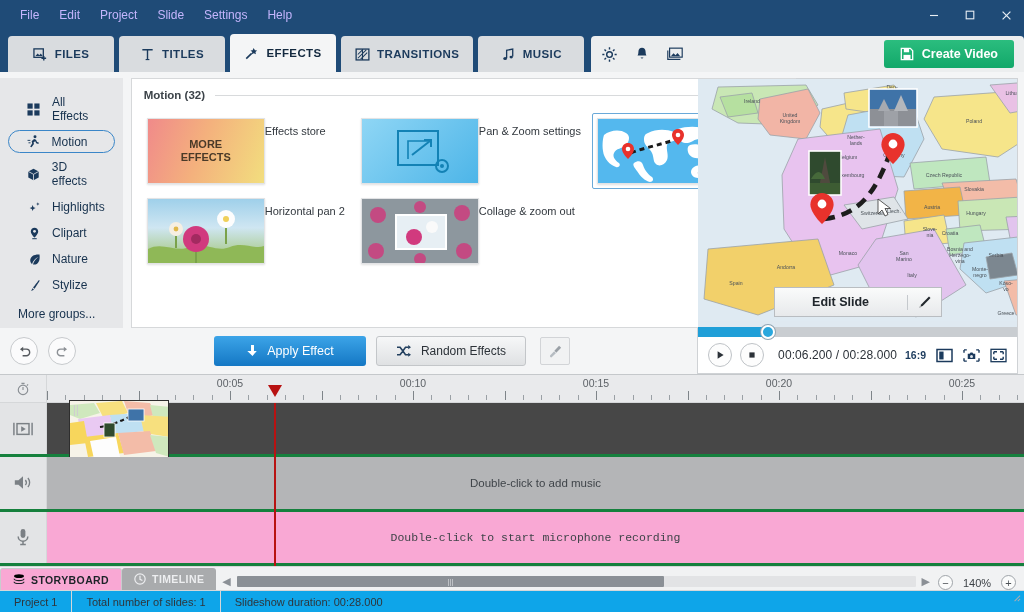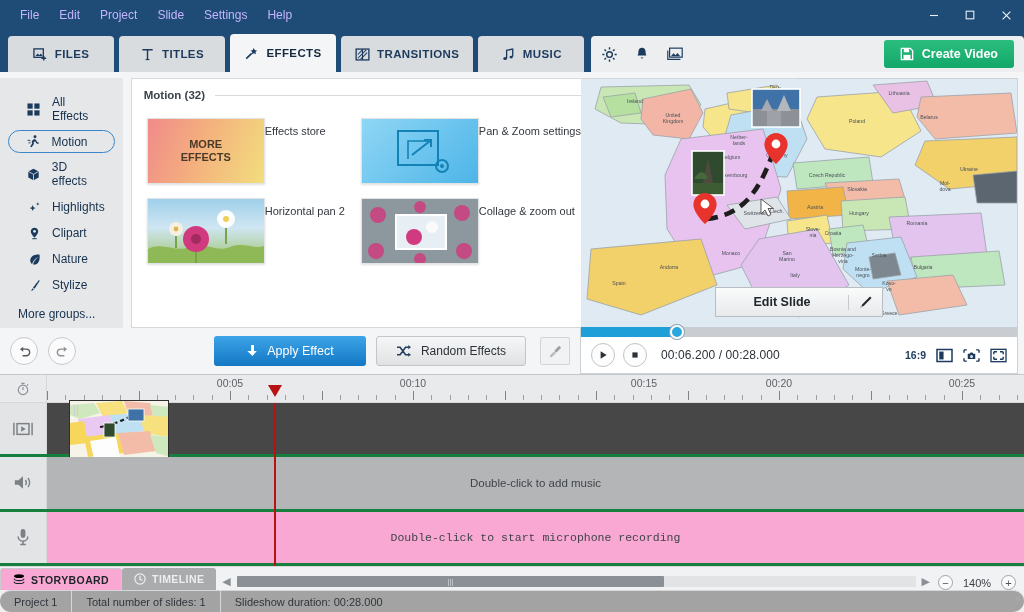--- a/index.html
+++ b/index.html
@@ -139,21 +139,21 @@
     width: 150px; height: 30px; border-radius: 3px; background: linear-gradient(#f6f7f8,#dfe1e3);
     border: 1px solid #c3c6c9; color: #2c3238; font-size: 12px;
     display: flex; align-items: center; justify-content: center; gap: 9px; cursor:pointer;
   }
   .clean-btn {
     margin-left: auto; width: 30px; height: 28px; border: 1px solid #d2d4d7; background: #f1f2f3;
     border-radius: 2px; display:flex; align-items:center; justify-content:center; color:#9aa0a6;
   }
 
   
-  .right-col { flex: 1; display: flex; flex-direction: column; padding: 6px 6px 0 0; }
+  .right-col { flex: 1; display: flex; flex-direction: column; padding: 6px 6px 0 0; align-items: flex-end; }
   .preview-frame { flex: 1; border: 1px solid #cfd2d5; background: #ffffff; display:flex; flex-direction:column; min-height:0; }
   .stage { flex: 1; position: relative; background: #dfe9f1; overflow: hidden; }
   .edit-slide {
     position: absolute; left: 50%; transform: translateX(-50%); bottom: 10px;
     height: 30px; width: 168px; background: linear-gradient(#fafbfb,#e7e9eb);
     border: 1px solid #b9bdc1; display: flex; align-items: center; cursor: pointer;
   }
   .edit-slide .lbl { flex: 1; text-align: center; font-size: 12.5px; color: #20262c; font-weight: bold; }
   .edit-slide .pen { width: 34px; border-left: 1px solid #c5c9cd; display:flex; align-items:center; justify-content:center; }
 
@@ -212,22 +212,22 @@
   .hscroll { flex:1; display:flex; align-items:center; gap: 6px; padding: 0 8px 2px 6px; }
   .hs-arrow { color:#8b9096; font-size: 11px; }
   .hs-track { flex:1; height: 11px; background:#e2e3e5; border-radius:1px; position:relative; }
   .hs-thumb { position:absolute; left:0; top:0; bottom:0; width: 63%; background:#8b9096; border-radius:1px;
     display:flex; align-items:center; justify-content:center; color:#d6d8da; font-size:8px; }
   .zoomctl { display:flex; align-items:center; gap: 7px; padding-right: 8px; }
   .zbtn { width:15px; height:15px; border-radius:50%; border:1px solid #9fa4a9; color:#4d5257;
     display:flex; align-items:center; justify-content:center; font-size:11px; background:#fafbfb; cursor:pointer; }
   .zlabel { font-size: 11px; color:#3d4247; min-width: 34px; text-align:center; }
 
-  .statusbar { height: 22px; flex: 0 0 22px; background:#a3a3a3; display:flex; align-items:flex-start;
-    border-top:1px solid #d5d7d9; font-size: 11px; color:#2f353b;border-radius:11px; }
+  .statusbar { height: 22px; flex: 0 0 22px; background:#0ea5e9; display:flex; align-items:flex-start;
+    border-top:1px solid #d5d7d9; font-size: 11px; color:#2f353b; }
   .st-cell { padding: 0 14px; height: 100%; display:flex; align-items:center; }
   .st-cell + .st-cell { border-left: 1px solid #d5d7d9; }
   .resize-grip { margin-left:auto; padding-right:3px; color:#a9aeb3; font-size:10px; }
 
   svg { display:block; }
 </style>
 </head>
 <body>
 
 <div class="app">
@@ -810,21 +810,21 @@
           <div class="tick minor" style="left: 841.8px;"></div>
           <div class="tick minor" style="left: 860.1px;"></div>
           <div class="tick minor" style="left: 878.4px;"></div>
           <div class="tick minor" style="left: 896.7px;"></div>
           <div class="tick major" style="left: 915px;"></div>
           <div class="tick minor" style="left: 933.3px;"></div>
           <div class="tick minor" style="left: 951.6px;"></div>
           <div class="tick minor" style="left: 969.9px;"></div>
           <div class="rlabel" style="left: 183px;">00:05</div>
           <div class="rlabel" style="left: 366px;">00:10</div>
-          <div class="rlabel" style="left: 549px; margin-left: 48px;">00:15</div>
+          <div class="rlabel" style="left: 549px;">00:15</div>
           <div class="rlabel" style="left: 732px;">00:20</div>
           <div class="rlabel" style="left: 915px;">00:25</div>
         </div>
       <div class="playhead-marker" style="left:274px"></div>
     </div>
 
     <div class="tracks">
       <div class="track video">
         <div class="track-head">
           <svg width="20" height="16" viewBox="0 0 22 17">

